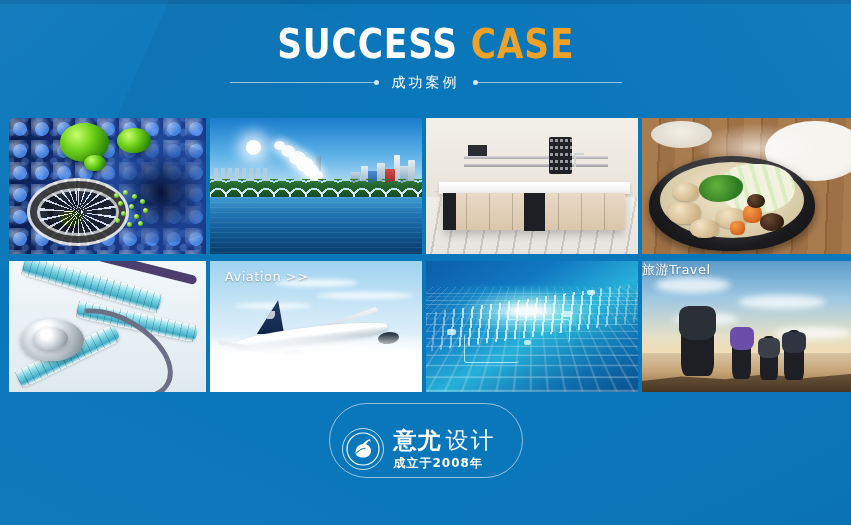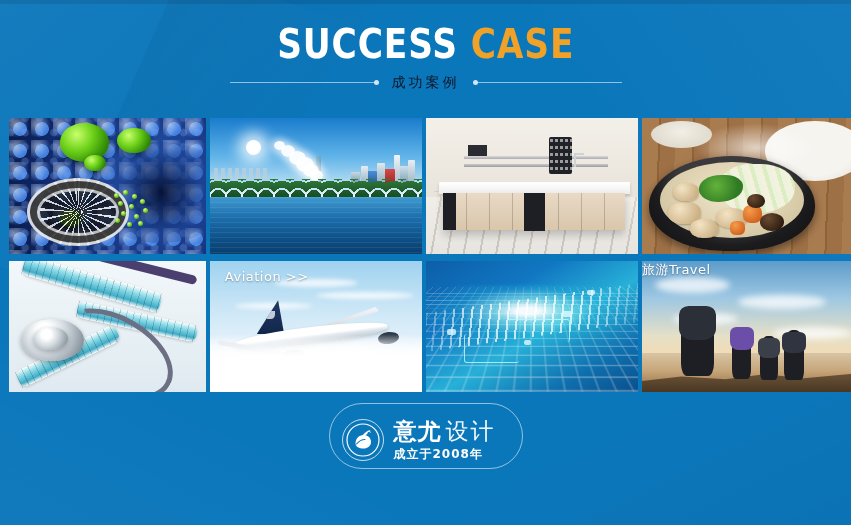--- a/index.html
+++ b/index.html
@@ -73,21 +73,21 @@
     position:absolute; top:0; left:0; width:100%; height:1px;
     background:rgba(255,255,255,.55);
   }
   .sub-line .dot {
     position:absolute; top:-2px; width:5px; height:5px; border-radius:50%;
     background:#cfe6f6; height:5px;
   }
   .sub-line.left .dot { right:-1px; }
   .sub-line.right .dot { left:-1px; }
   .subtitle-cn {
-    color:#0f172a; font-size:14px; letter-spacing:3px;
+    color:#ffffff; font-size:14px; letter-spacing:3px;
     font-family:"DejaVu Sans","Liberation Sans",sans-serif;
     padding:0 4px; white-space:nowrap;
   }
 
   .tagline {
     margin-top:9px; text-align:center;
     color:#ffffff; font-size:17px; letter-spacing:1.5px;
     font-family:"DejaVu Sans","Liberation Sans",sans-serif;
     white-space:nowrap;
   }
@@ -328,21 +328,21 @@
   .trav .hiker { position:absolute; bottom:13%;
       background:#1d1f24; border-radius:42% 42% 18% 18%; }
   .trav .pack { position:absolute; border-radius:26% 26% 34% 34%; }
 
   
   .footer { position:relative; margin-top:11px; display:flex; justify-content:center; }
   .badge {
     display:flex; align-items:center; gap:10px;
     border:1px solid rgba(255,255,255,.55);
     border-radius:40px;
-    padding:15px 26px 7px 12px;
+    padding:24px 26px 7px 12px;
   }
   .logo-mark {
     width:42px; height:42px; border-radius:50%;
     border:1px solid rgba(255,255,255,.75);
     display:flex; align-items:center; justify-content:center;
     flex:0 0 auto; position:relative;
   }
   .logo-mark svg { display:block; }
   .logo-text { display:flex; flex-direction:column; align-items:flex-start; line-height:1; }
   .logo-row1 { display:flex; align-items:baseline; }

